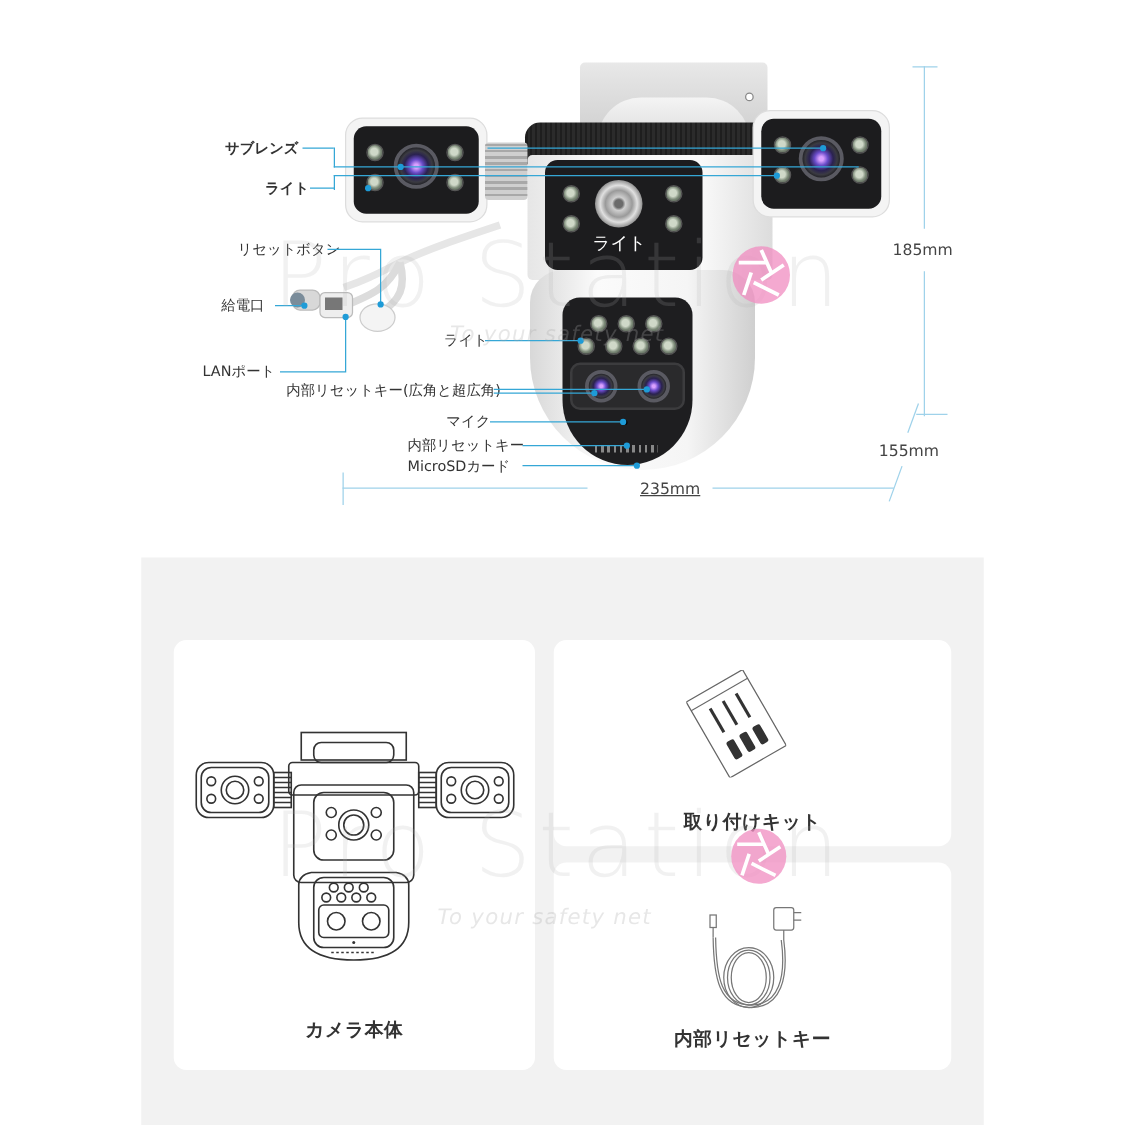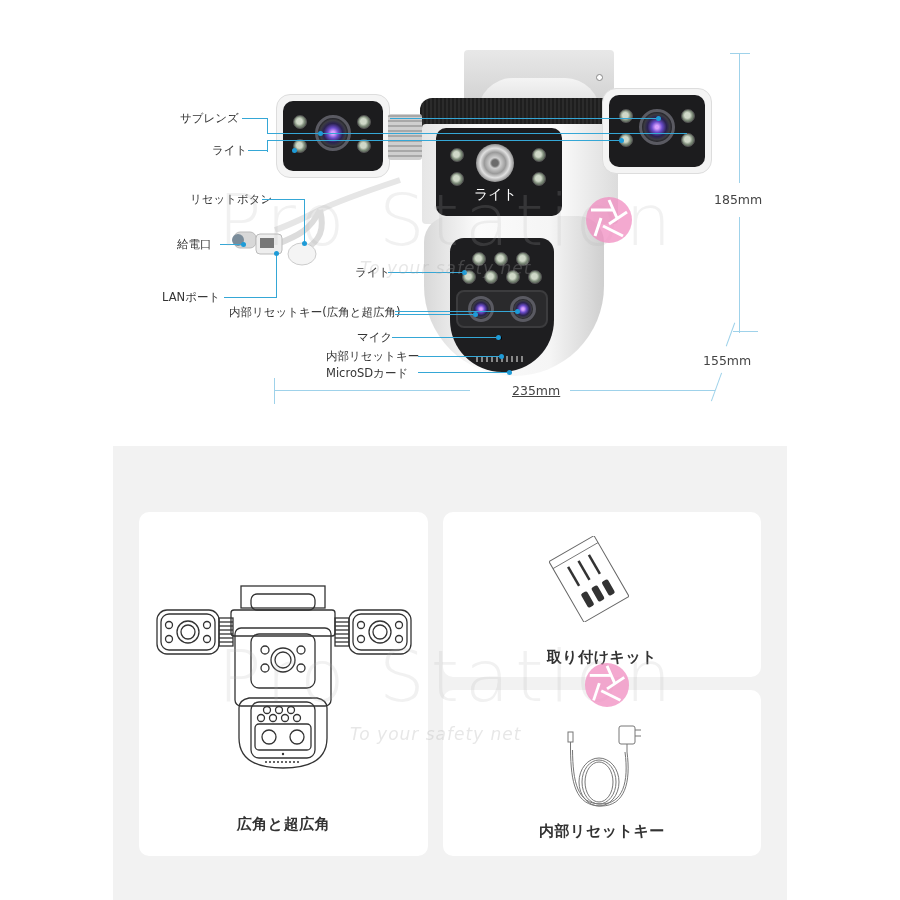--- a/index.html
+++ b/index.html
@@ -4,21 +4,21 @@
 <style>
   * { box-sizing: border-box; margin: 0; padding: 0; }
   html, body { width: 900px; height: 900px; background: #ffffff; overflow: hidden; }
   body { position: relative; font-family: "DejaVu Sans", "Liberation Sans", sans-serif; color: #333; }
 
   .abs { position: absolute; }
 
   
   #diagram { position: absolute; left: 0; top: 0; width: 900px; height: 420px; }
   .callout-label { position: absolute; font-size: 11.5px; color: #333; white-space: nowrap; line-height: 14px; }
-  .callout-label.right { text-align: right; }
+  .callout-label.right { text-align: right; font-weight: bold; }
   .leader { position: absolute; background: #35a7d6; height: 1px; }
   .leader-v { position: absolute; background: #35a7d6; width: 1px; }
   .dot { position: absolute; width: 5px; height: 5px; border-radius: 50%; background: #1e9bd7; }
   .dim-line-h { position: absolute; height: 1px; background: #9fd2ea; }
   .dim-line-v { position: absolute; width: 1px; background: #9fd2ea; }
   .dim-label { position: absolute; font-size: 12.5px; color: #444; font-family: "DejaVu Sans", sans-serif; }
 
   
   .led { position: absolute; width: 14px; height: 14px; border-radius: 50%; background: radial-gradient(circle at 45% 45%, #cfd8c8 0 30%, #7c8a78 55%, #3a3f3a 100%); border: 1px solid #555; }
   .lens { position: absolute; border-radius: 50%; background: radial-gradient(circle at 50% 50%, #d9a0ff 0 8%, #6a4cc9 25%, #2a2250 45%, #3b3b42 60%, #1a1a1e 75%); border: 3px solid #5a5a62; }
@@ -234,21 +234,21 @@
           <circle cx="118" cy="134" r="3.5"></circle>
           <circle cx="130" cy="134" r="3.5"></circle>
           <circle cx="142" cy="134" r="3.5"></circle>
         <rect x="100" y="140" width="56" height="26" rx="4"></rect>
         <circle cx="114" cy="153" r="7"></circle>
           <circle cx="142" cy="153" r="7"></circle>
         <path d="M110 178 L146 178" stroke-dasharray="2 2"></path>
       </g>
       <circle cx="128" cy="170" r="1.2" fill="#333"></circle>
     </svg>
-    <div class="card-label" style="top:303px;">広角と超広角</div>
+    <div class="card-label" style="top:303px;">カメラ本体</div>
   </div>
 
   <div class="card" style="left:330px;top:66px;width:318px;height:165px;">
     <svg class="abs" style="left:106px;top:24px;" width="80" height="86" viewBox="0 0 80 86">
       <g transform="rotate(-30 40 43)">
         <rect x="14" y="8" width="52" height="70" fill="#fff" stroke="#666" stroke-width="1"></rect>
         <line x1="14" y1="16" x2="66" y2="16" stroke="#666" stroke-width="0.8"></line>
         <line x1="28" y1="22" x2="28" y2="44" stroke="#333" stroke-width="2.5"></line>
         <line x1="40" y1="22" x2="40" y2="44" stroke="#333" stroke-width="2.5"></line>
         <line x1="52" y1="22" x2="52" y2="44" stroke="#333" stroke-width="2.5"></line>

